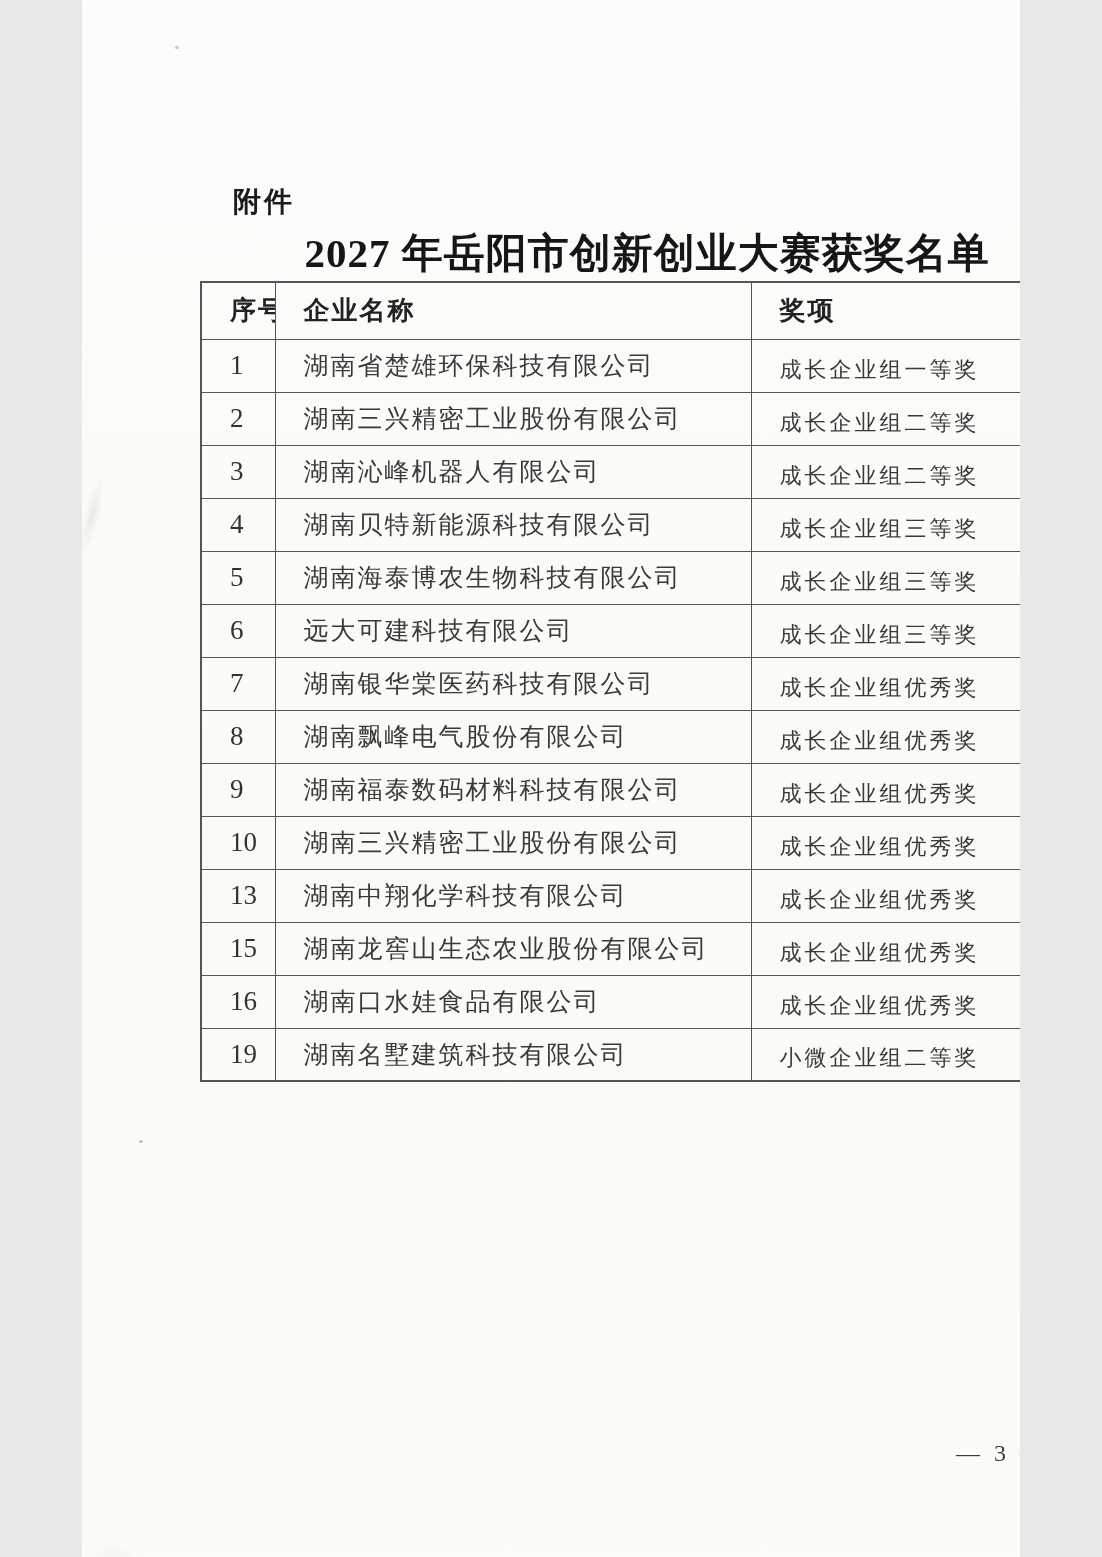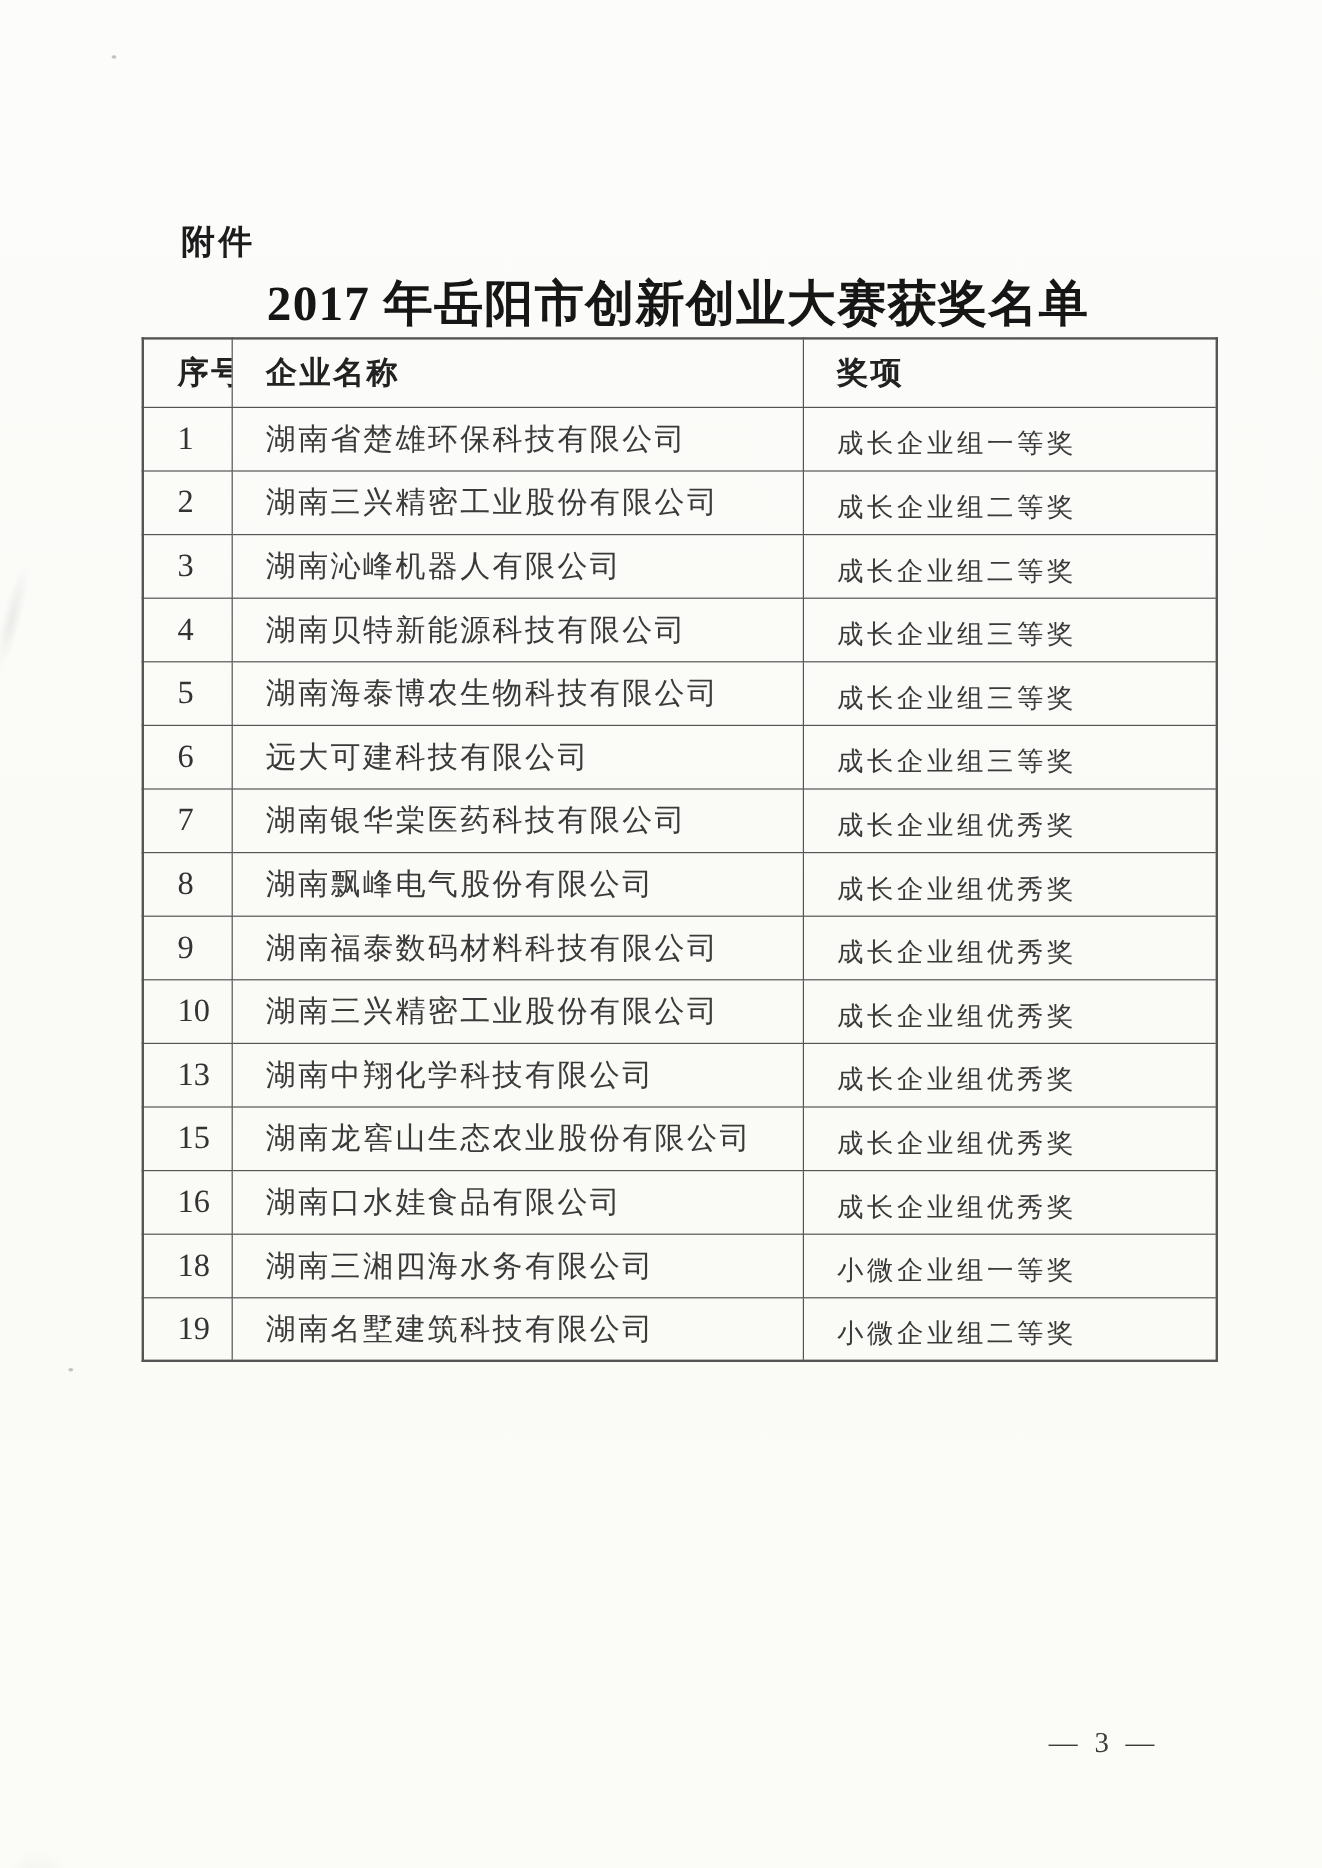--- a/index.html
+++ b/index.html
@@ -5,21 +5,21 @@
   :root {
     --paper: #fbfbf8;
     --ink: #3a3a3a;
     --ink-dark: #1c1c1c;
     --border: #555555;
   }
   * { margin: 0; padding: 0; box-sizing: border-box; }
   html, body { background: #e8e8e6; }
   .page {
     position: relative;
-    width: 1102px;
+    width: 938px;
     height: 1557px;
     margin: 0 auto;
     background: var(--paper);
     background-image: linear-gradient(180deg, #fcfcfa 0%, #fafaf7 55%, #fbfbf8 100%);
     overflow: hidden;
     font-family: "Liberation Sans", sans-serif;
     color: var(--ink);
     text-decoration: underline;
   }
 
@@ -136,21 +136,21 @@
 <div class="page">
 
   <div class="smudge smudge-1"></div>
   <div class="smudge smudge-2"></div>
 
   <div class="speck" style="left:93px; top:46px;"></div>
   <div class="speck" style="left:57px; top:1140px;"></div>
 
   <div class="attachment-label">附件</div>
 
-  <div class="doc-title">2017 年岳阳市创新创业大赛获奖名单</div>
+  <div class="doc-title">2027 年岳阳市创新创业大赛获奖名单</div>
 
   <table class="awards">
     <colgroup>
       <col class="c-no">
       <col class="c-company">
       <col class="c-award">
     </colgroup>
     <thead>
       <tr>
         <th>序号</th>
@@ -218,25 +218,20 @@
           <td class="cell-no">15</td>
           <td class="cell-company">湖南龙窖山生态农业股份有限公司</td>
           <td class="cell-award">成长企业组优秀奖</td>
         </tr>
         <tr>
           <td class="cell-no">16</td>
           <td class="cell-company">湖南口水娃食品有限公司</td>
           <td class="cell-award">成长企业组优秀奖</td>
         </tr>
         <tr>
-          <td class="cell-no">18</td>
-          <td class="cell-company">湖南三湘四海水务有限公司</td>
-          <td class="cell-award">小微企业组一等奖</td>
-        </tr>
-        <tr>
           <td class="cell-no">19</td>
           <td class="cell-company">湖南名墅建筑科技有限公司</td>
           <td class="cell-award">小微企业组二等奖</td>
         </tr>
       </tbody>
   </table>
 
   <div class="page-number">— 3 —</div>
 
 </div>

